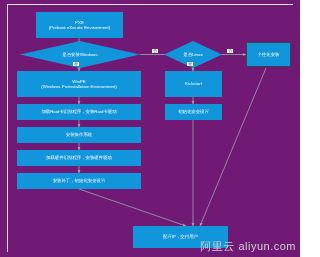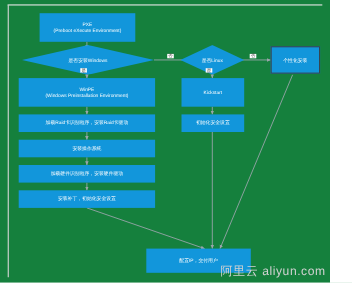--- a/index.html
+++ b/index.html
@@ -4,21 +4,21 @@
 <style>
   html, body {
     margin: 0;
     padding: 0;
     background: #ffffff;
   }
   #canvas {
     position: relative;
     width: 300px;
     height: 257px;
-    background: #15803d;
+    background: #701a75;
     overflow: hidden;
     font-family: "Liberation Sans", "DejaVu Sans", sans-serif;
   }
   
   .page-frame {
     position: absolute;
     left: 7px;
     top: 4px;
     width: 286px;
     height: 248px;

